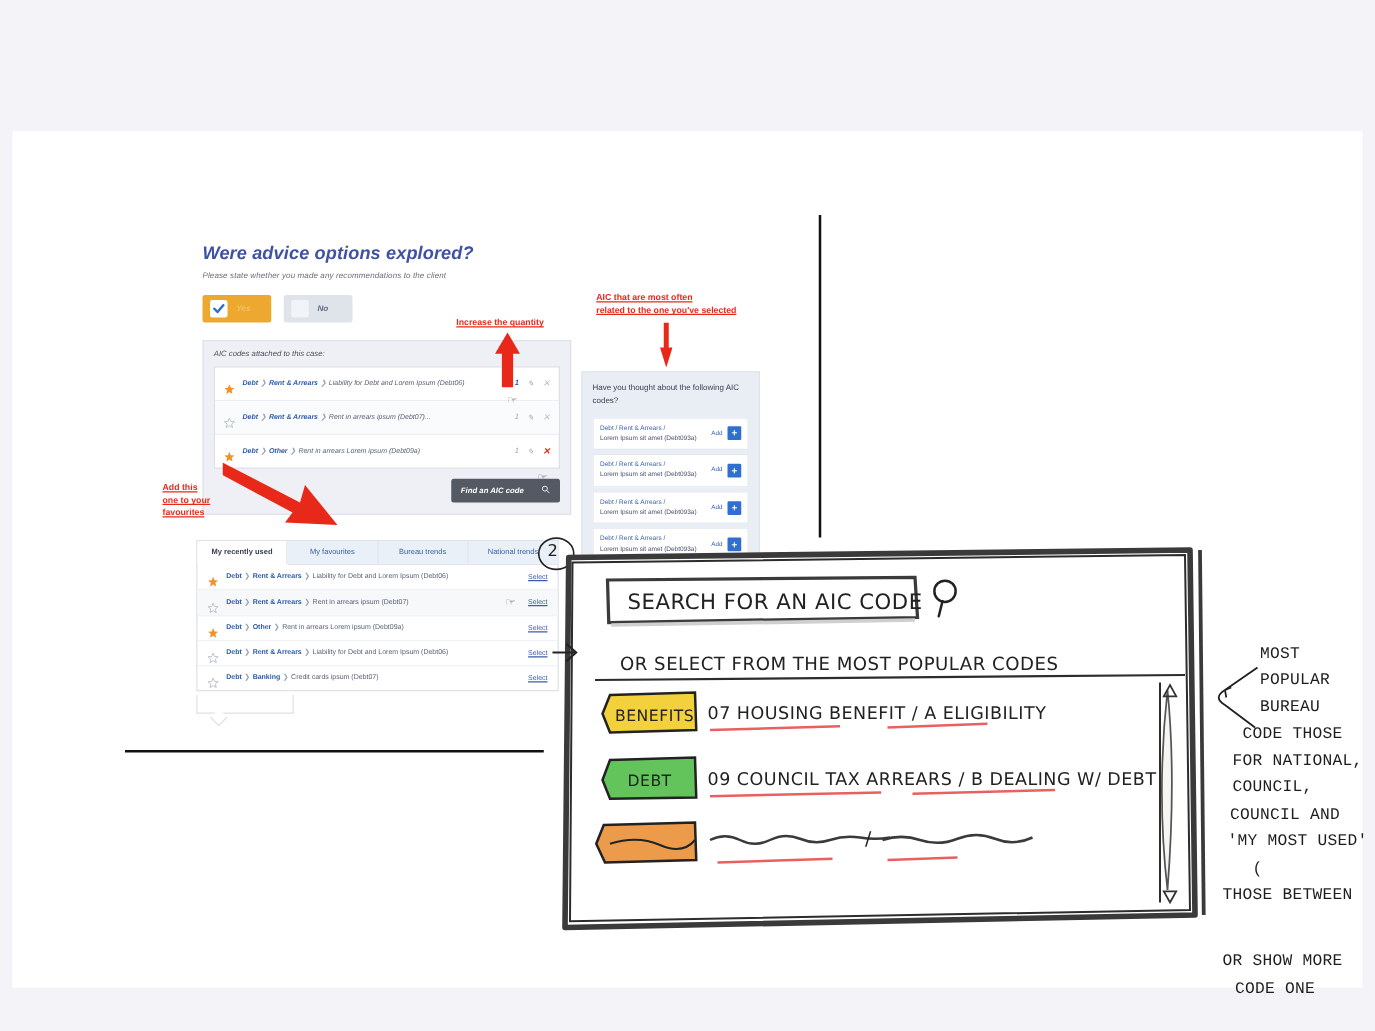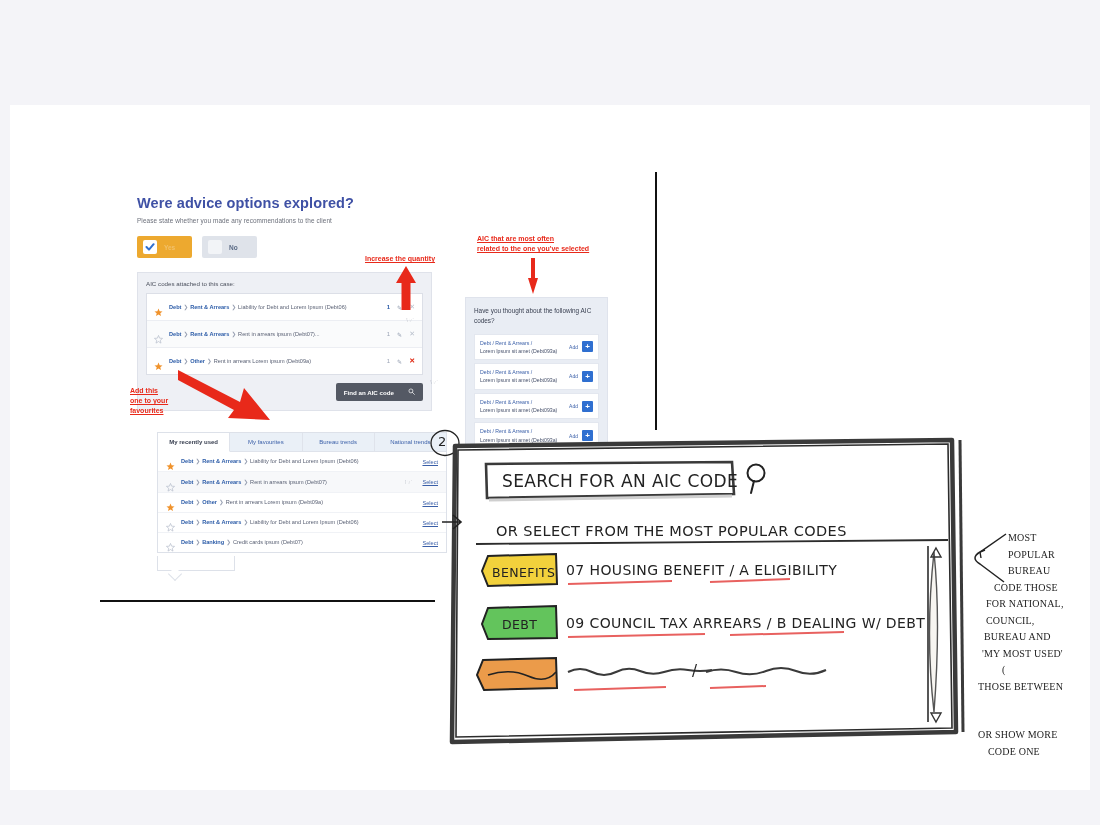--- a/index.html
+++ b/index.html
@@ -8,21 +8,21 @@
     background:#f4f4f8;
     font-family:"Liberation Sans", sans-serif;
   }
   .canvas{position:absolute;left:10px;top:105px;width:1080px;height:685px;background:#ffffff;}
 
   
   .rule-v{position:absolute;background:#111;width:2px;}
   .rule-h{position:absolute;background:#111;height:2px;}
 
   
-  .mock{position:absolute;left:137px;top:195px;width:295px;}
+  .mock{position:absolute;left:162px;top:195px;width:295px;font-style:italic;}
   .mock-title{color:#3f51a5;font-size:14.5px;font-weight:bold;letter-spacing:.1px;}
   .mock-sub{color:#6b6f7a;font-size:6.4px;margin-top:6px;letter-spacing:.1px;}
 
   .yesno{display:flex;gap:10px;margin-top:12px;}
   .yn{display:flex;align-items:center;width:55px;height:22px;border-radius:2px;padding-left:6px;box-sizing:border-box;}
   .yn.yes{background:#eda92f;}
   .yn.no{background:#dfe3ea;}
   .yn .box{width:14px;height:14px;background:#fff;border-radius:2px;display:flex;align-items:center;justify-content:center;}
   .yn .box svg{display:block;}
   .yn .lbl{font-size:6.5px;font-weight:bold;margin-left:7px;}
@@ -71,22 +71,22 @@
   .tailbox:after{content:"";position:absolute;left:12px;top:13px;width:9px;height:9px;background:#fff;border-right:1px solid #dde1e9;border-bottom:1px solid #dde1e9;transform:rotate(45deg);}
 
   
   .anno{position:absolute;color:#e8291a;font-size:7px;font-weight:bold;line-height:1.45;}
   .anno span{text-decoration:underline;}
 
   
   .sketch{position:absolute;left:440px;top:432px;width:525px;height:320px;}
   .sk-num{position:absolute;left:438px;top:434px;font-size:13px;color:#222;font-family:"DejaVu Sans", sans-serif;}
   .hand{font-family:"DejaVu Sans", sans-serif;letter-spacing:.4px;}
-  .note{position:absolute;left:1008px;top:530px;width:90px;color:#1d1d1d;font-size:10px;line-height:1.65;
-        font-family:Liberation Serif, serif;letter-spacing:.2px;}
+  .note{position:absolute;left:1008px;top:512px;width:90px;color:#1d1d1d;font-size:13px;line-height:1.65;
+        font-family:Liberation Mono, monospace;letter-spacing:.2px;}
   .note div{white-space:nowrap;}
 </style>
 </head>
 <body>
 
 <div class="canvas"></div>
 
 <div class="rule-v" style="left:655px;top:172px;height:258px;"></div>
 <div class="rule-h" style="left:100px;top:600px;width:335px;"></div>
 
@@ -355,19 +355,19 @@
   <path d="M12,24 L17,22 M12,24 L13,30" stroke="#222" stroke-width="1.4" fill="none"></path>
 </svg>
 
 <div class="note">
   <div>MOST</div>
   <div>POPULAR</div>
   <div>BUREAU</div>
   <div style="margin-left:-14px;">CODE THOSE</div>
   <div style="margin-left:-22px;">FOR NATIONAL,</div>
   <div style="margin-left:-22px;">COUNCIL,</div>
-  <div style="margin-left:-24px;">BUREAU AND</div>
+  <div style="margin-left:-24px;">COUNCIL AND</div>
   <div style="margin-left:-26px;">'MY MOST USED'</div>
   <div style="margin-left:-6px;">(</div>
   <div style="margin-left:-30px;">THOSE BETWEEN</div>
   <div style="margin-left:-30px;margin-top:32px;">OR SHOW MORE</div>
   <div style="margin-left:-20px;">CODE ONE</div>
 </div>
 
 </body></html>

